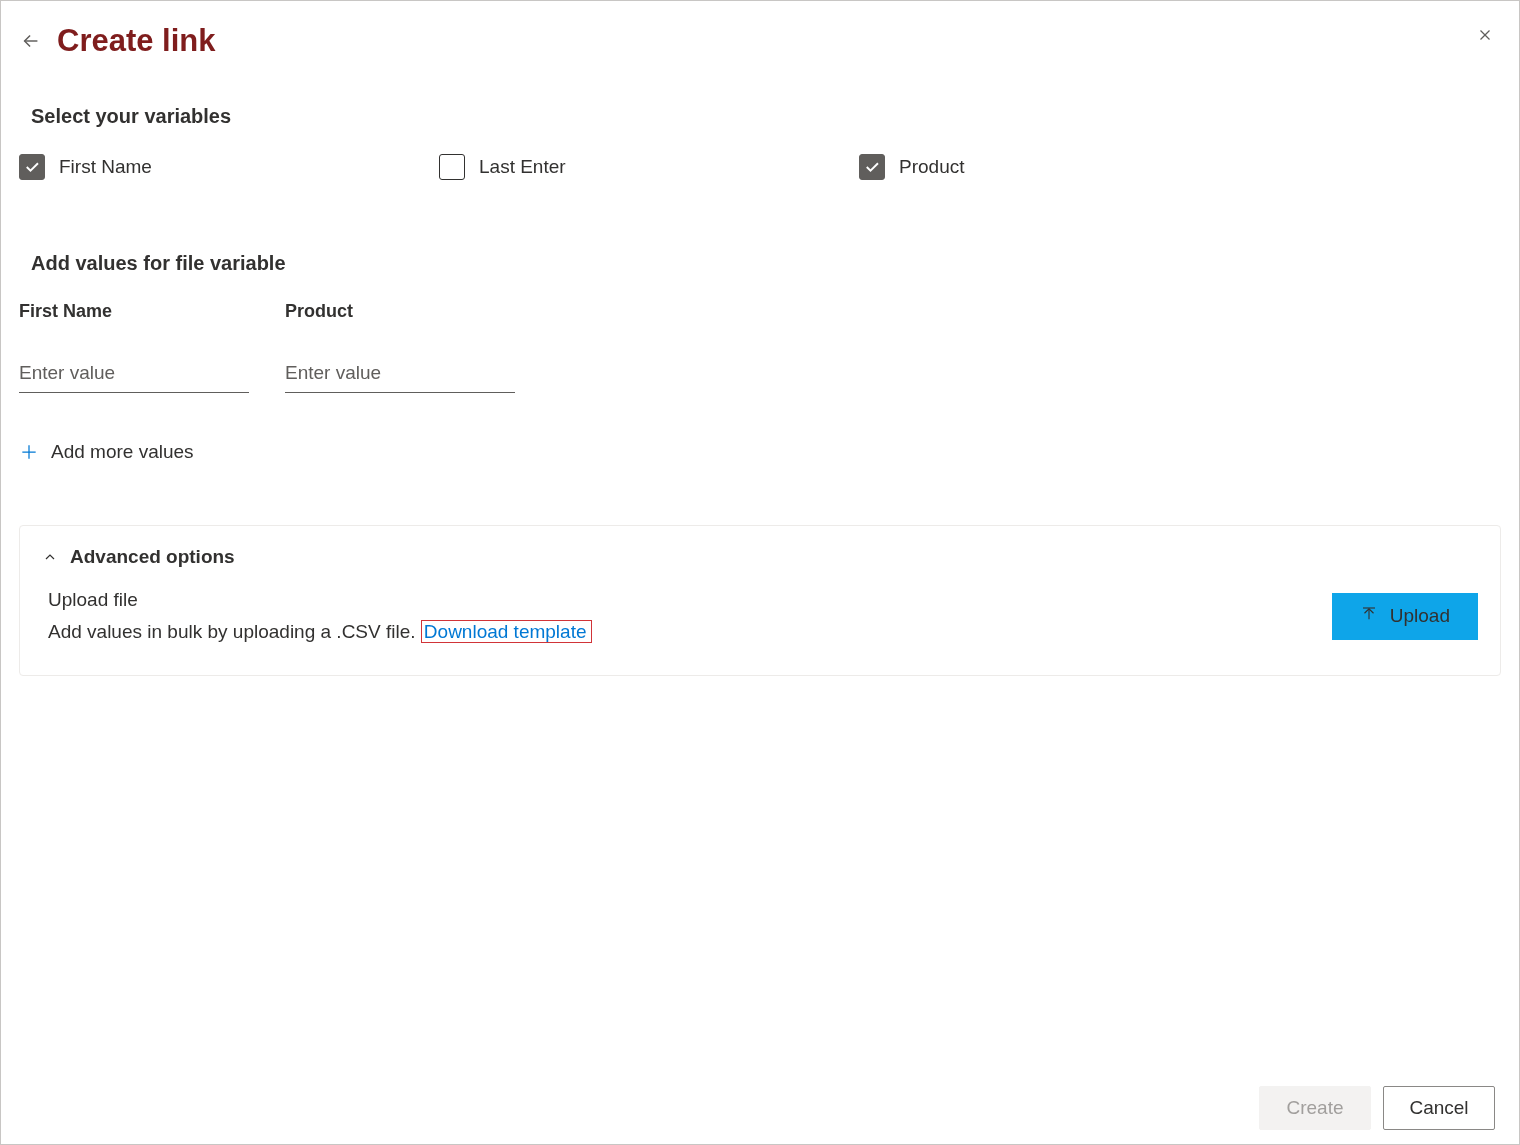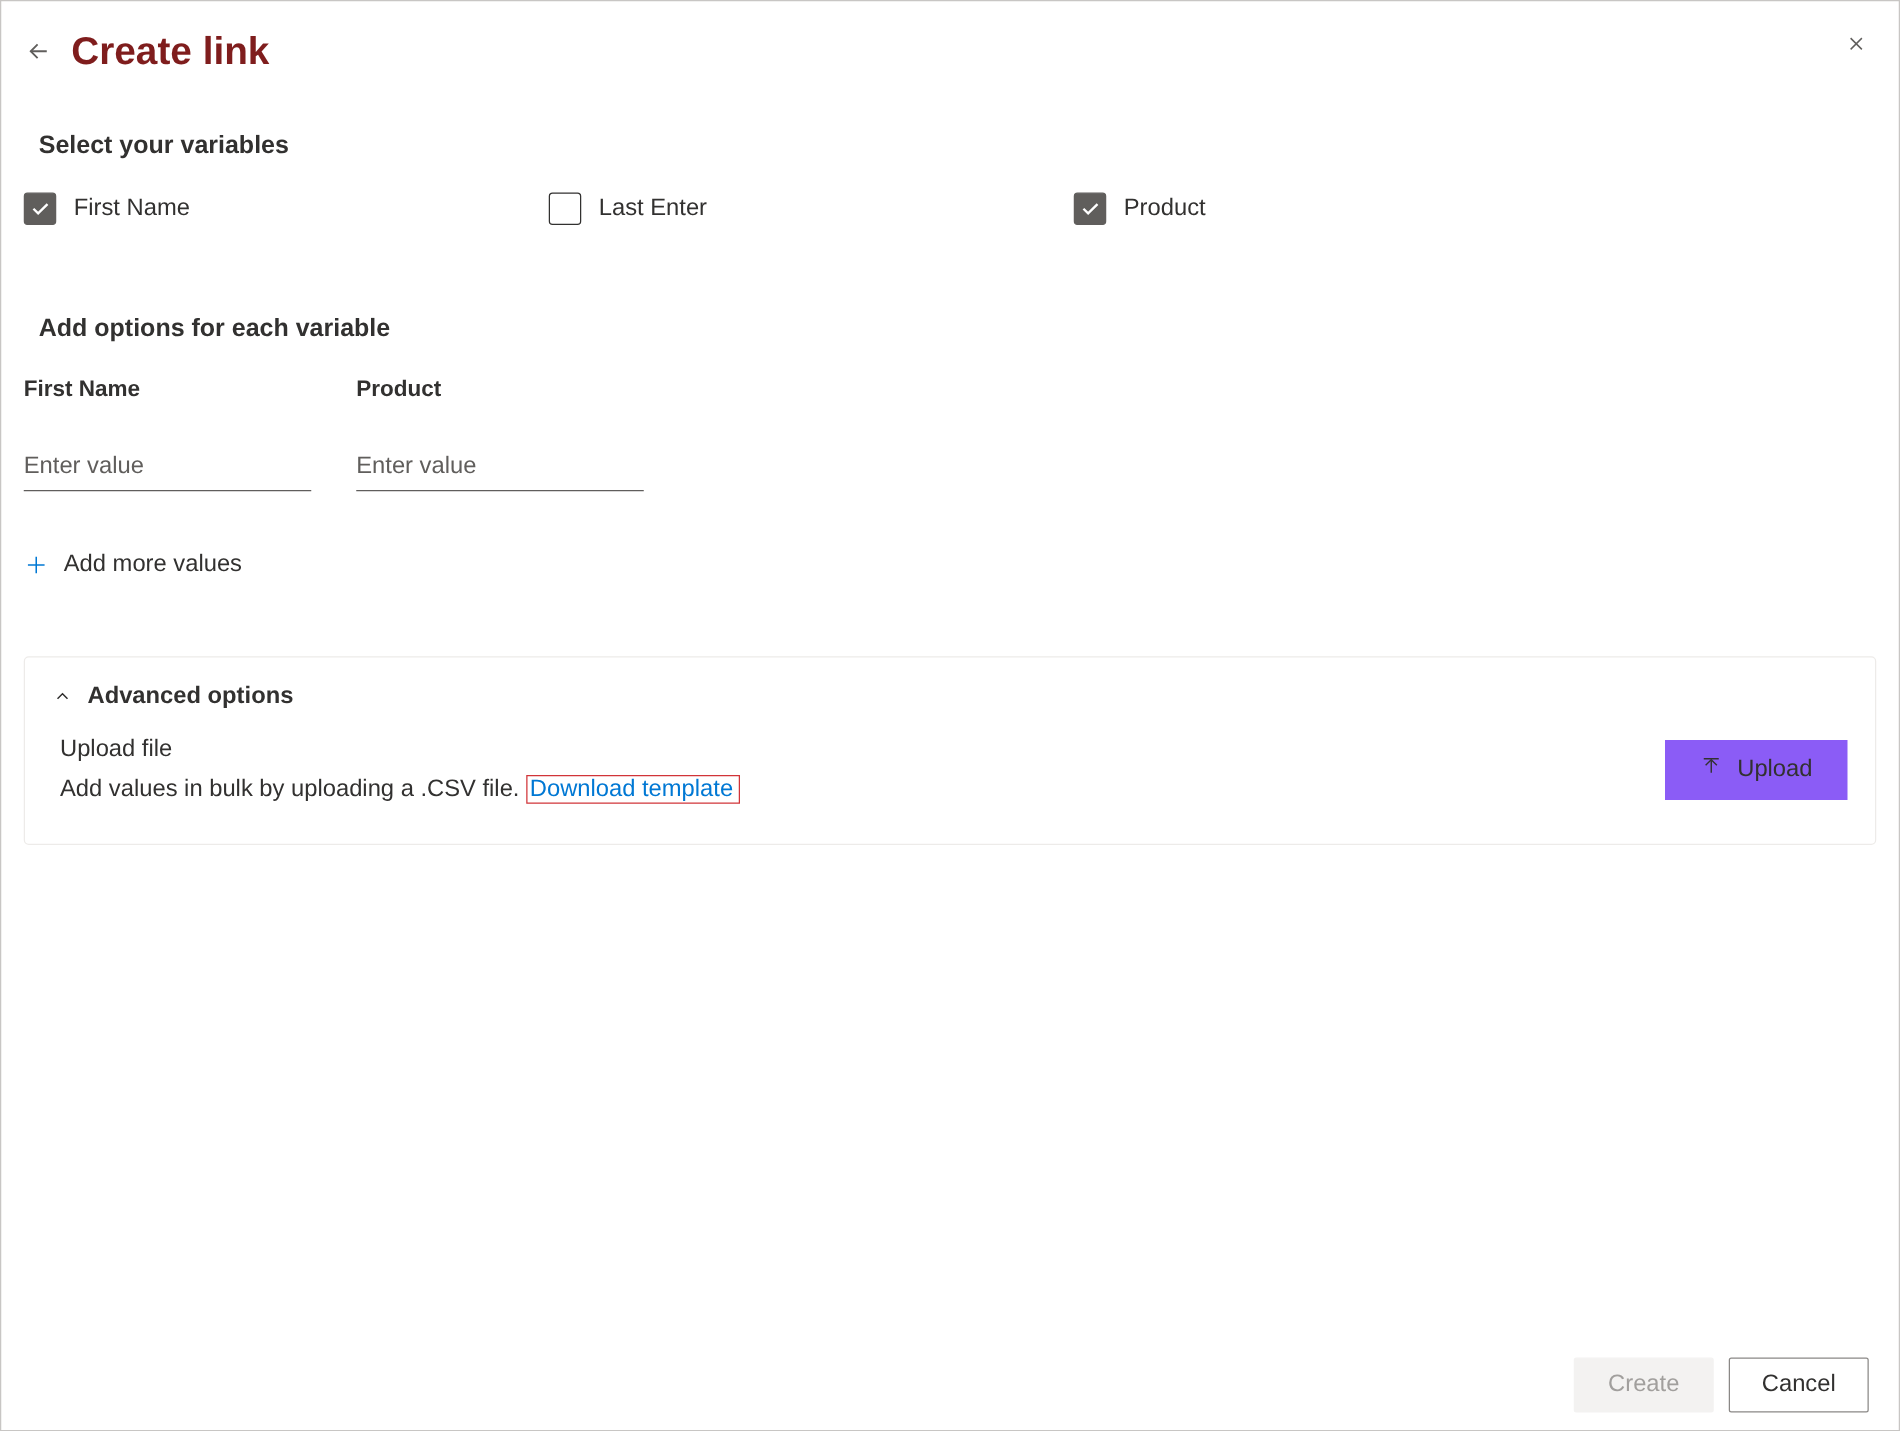--- a/index.html
+++ b/index.html
@@ -210,21 +210,21 @@
       color: #0078d4;
       text-decoration: none;
       cursor: pointer;
       border: 1.5px solid #d13438;
       padding: 0 4px 0 2px;
     }
     .upload-button {
       display: flex;
       align-items: center;
       gap: 12px;
-      background: #8b5cf6;
+      background: #0ea5e9;
       border: none;
       padding: 12px 28px;
       font-size: 19px;
       color: #323130;
       cursor: pointer;
       font-family: inherit;
     }
     .upload-arrow-icon svg {
       width: 18px;
       height: 18px;
@@ -299,21 +299,21 @@
           <svg viewBox="0 0 24 24">
               <path d="M5 12l5 5L20 7"></path>
             </svg>
         </span>
         <span class="checkbox-label">Product</span>
       </label>
     </div>
   </div>
 
   <div class="values-section">
-    <h2 class="section-heading">Add options for each variable</h2>
+    <h2 class="section-heading">Add values for file variable</h2>
     <div class="field-row">
       <div class="field">
         <span class="field-label">First Name</span>
         <input class="field-input" type="text" placeholder="Enter value" style="">
       </div>
       <div class="field">
         <span class="field-label">Product</span>
         <input class="field-input" type="text" placeholder="Enter value" style="">
       </div>
     </div>

